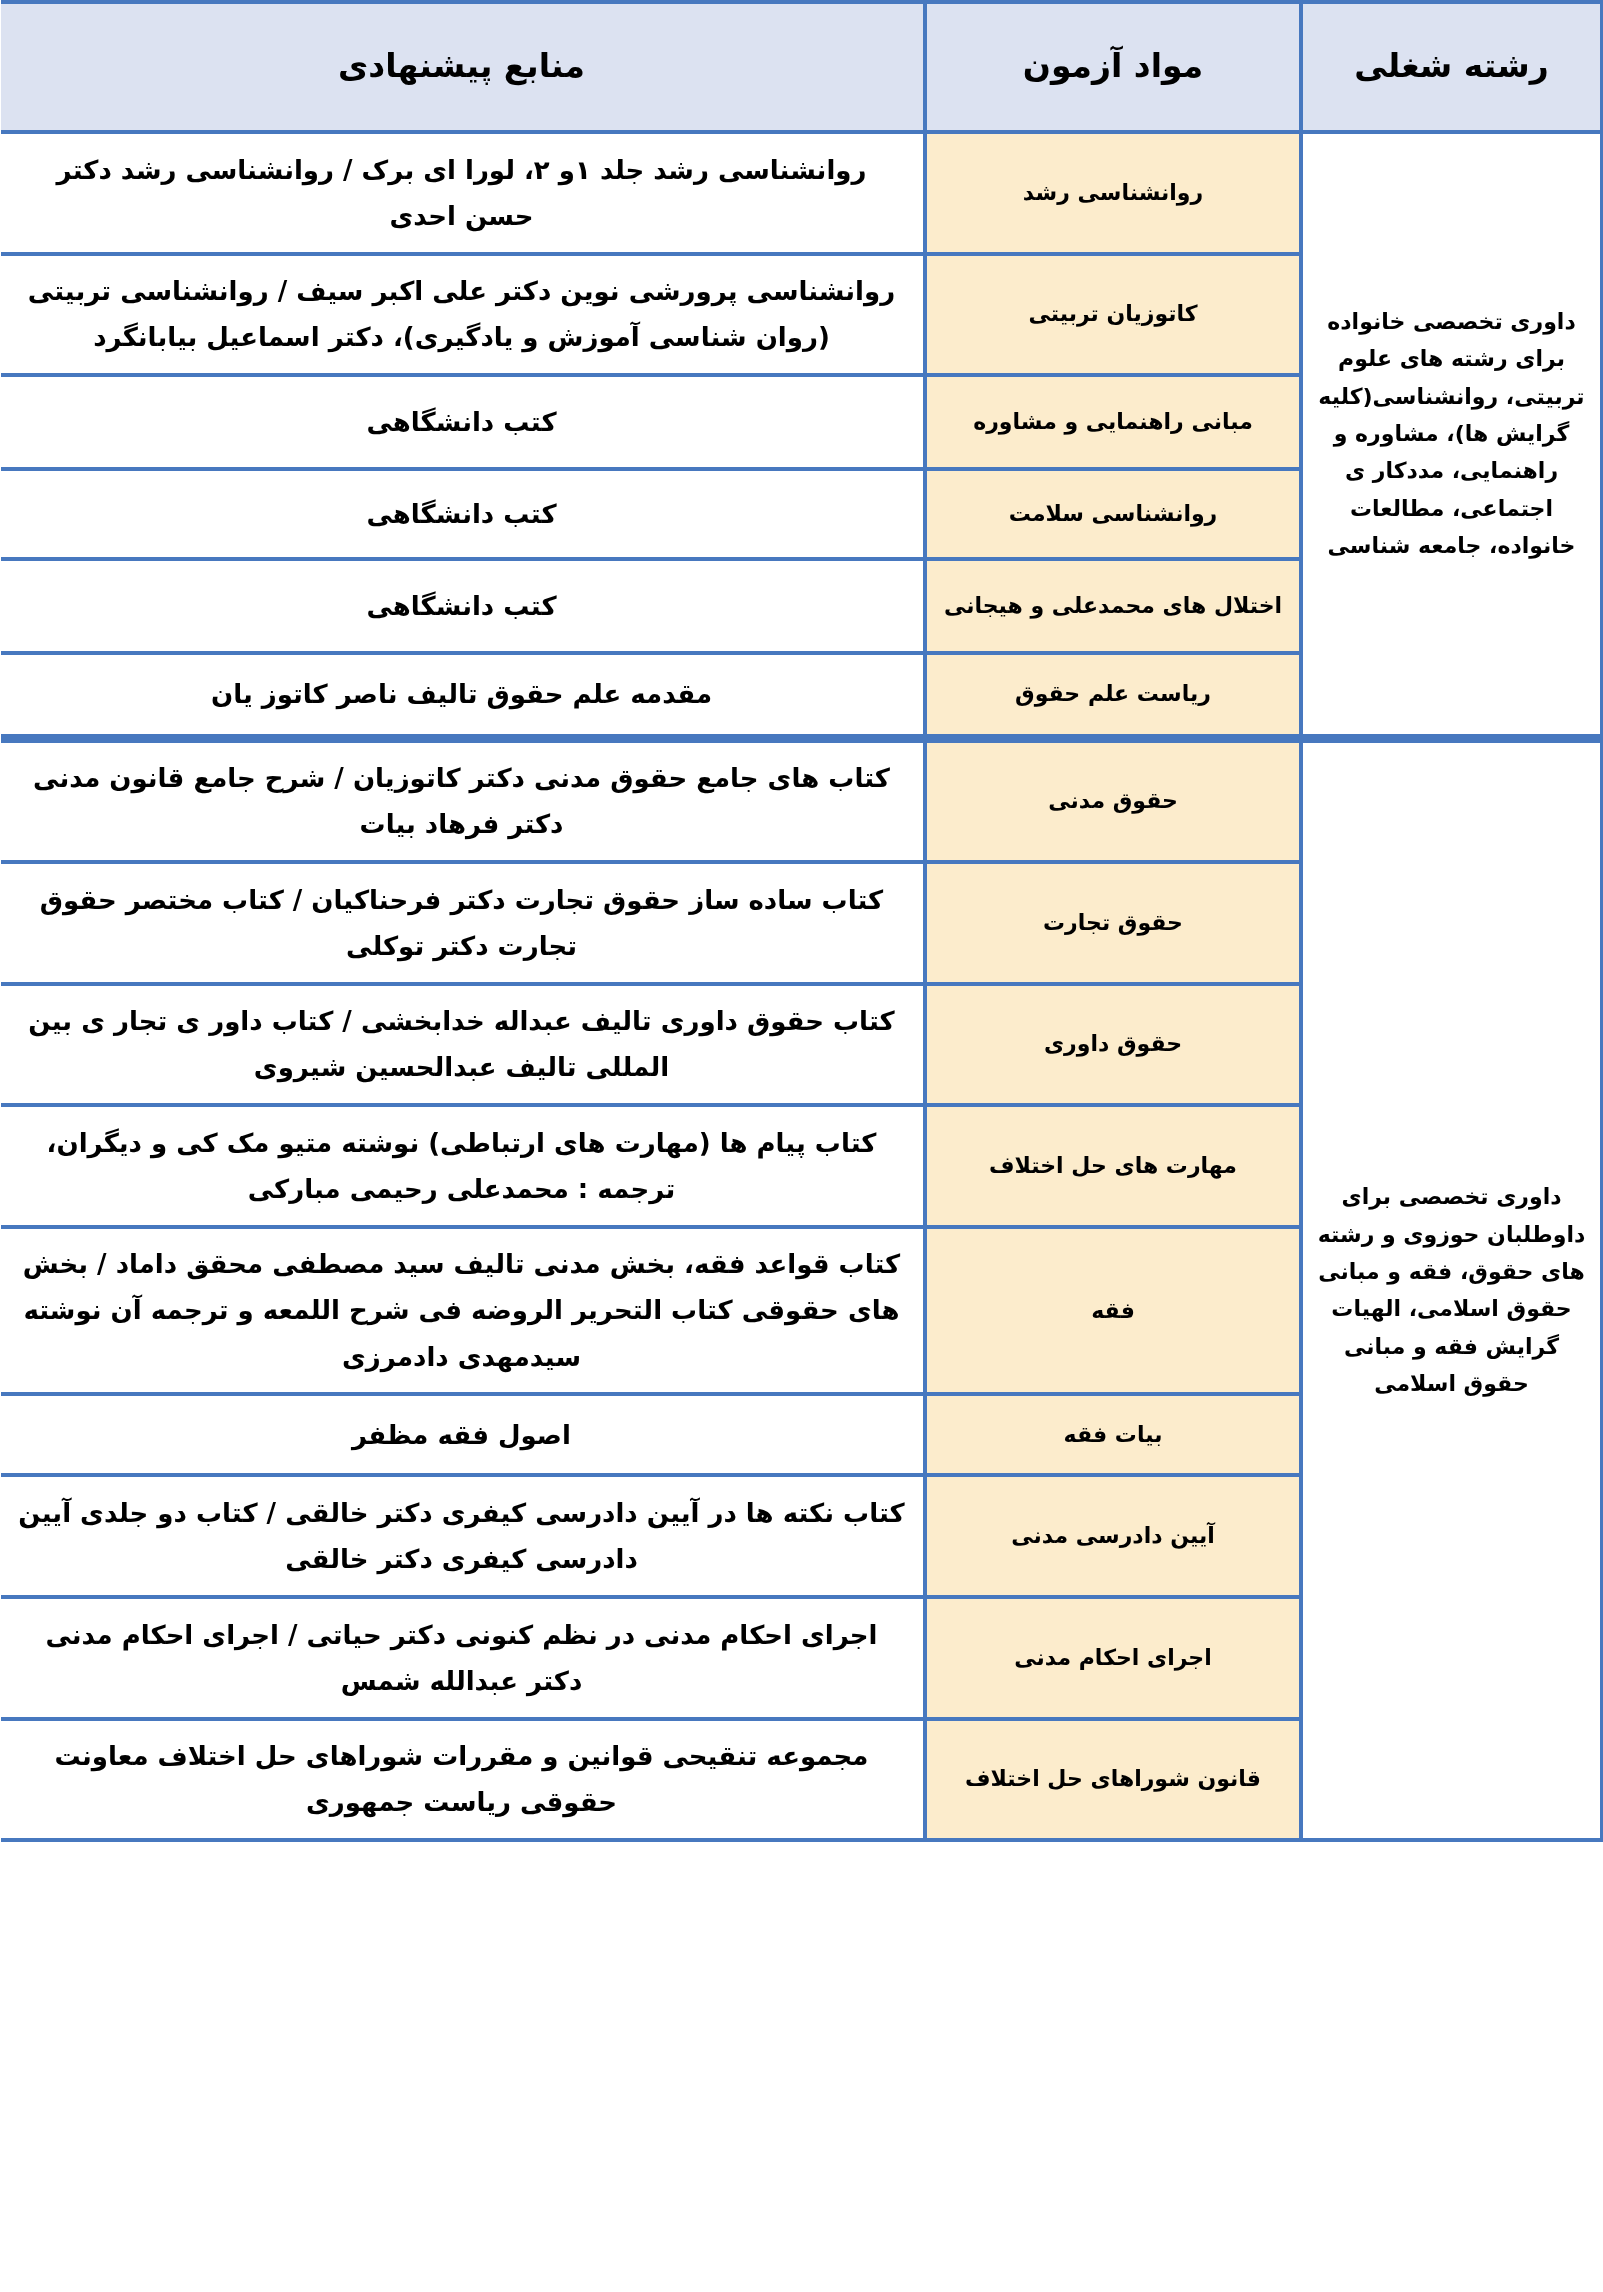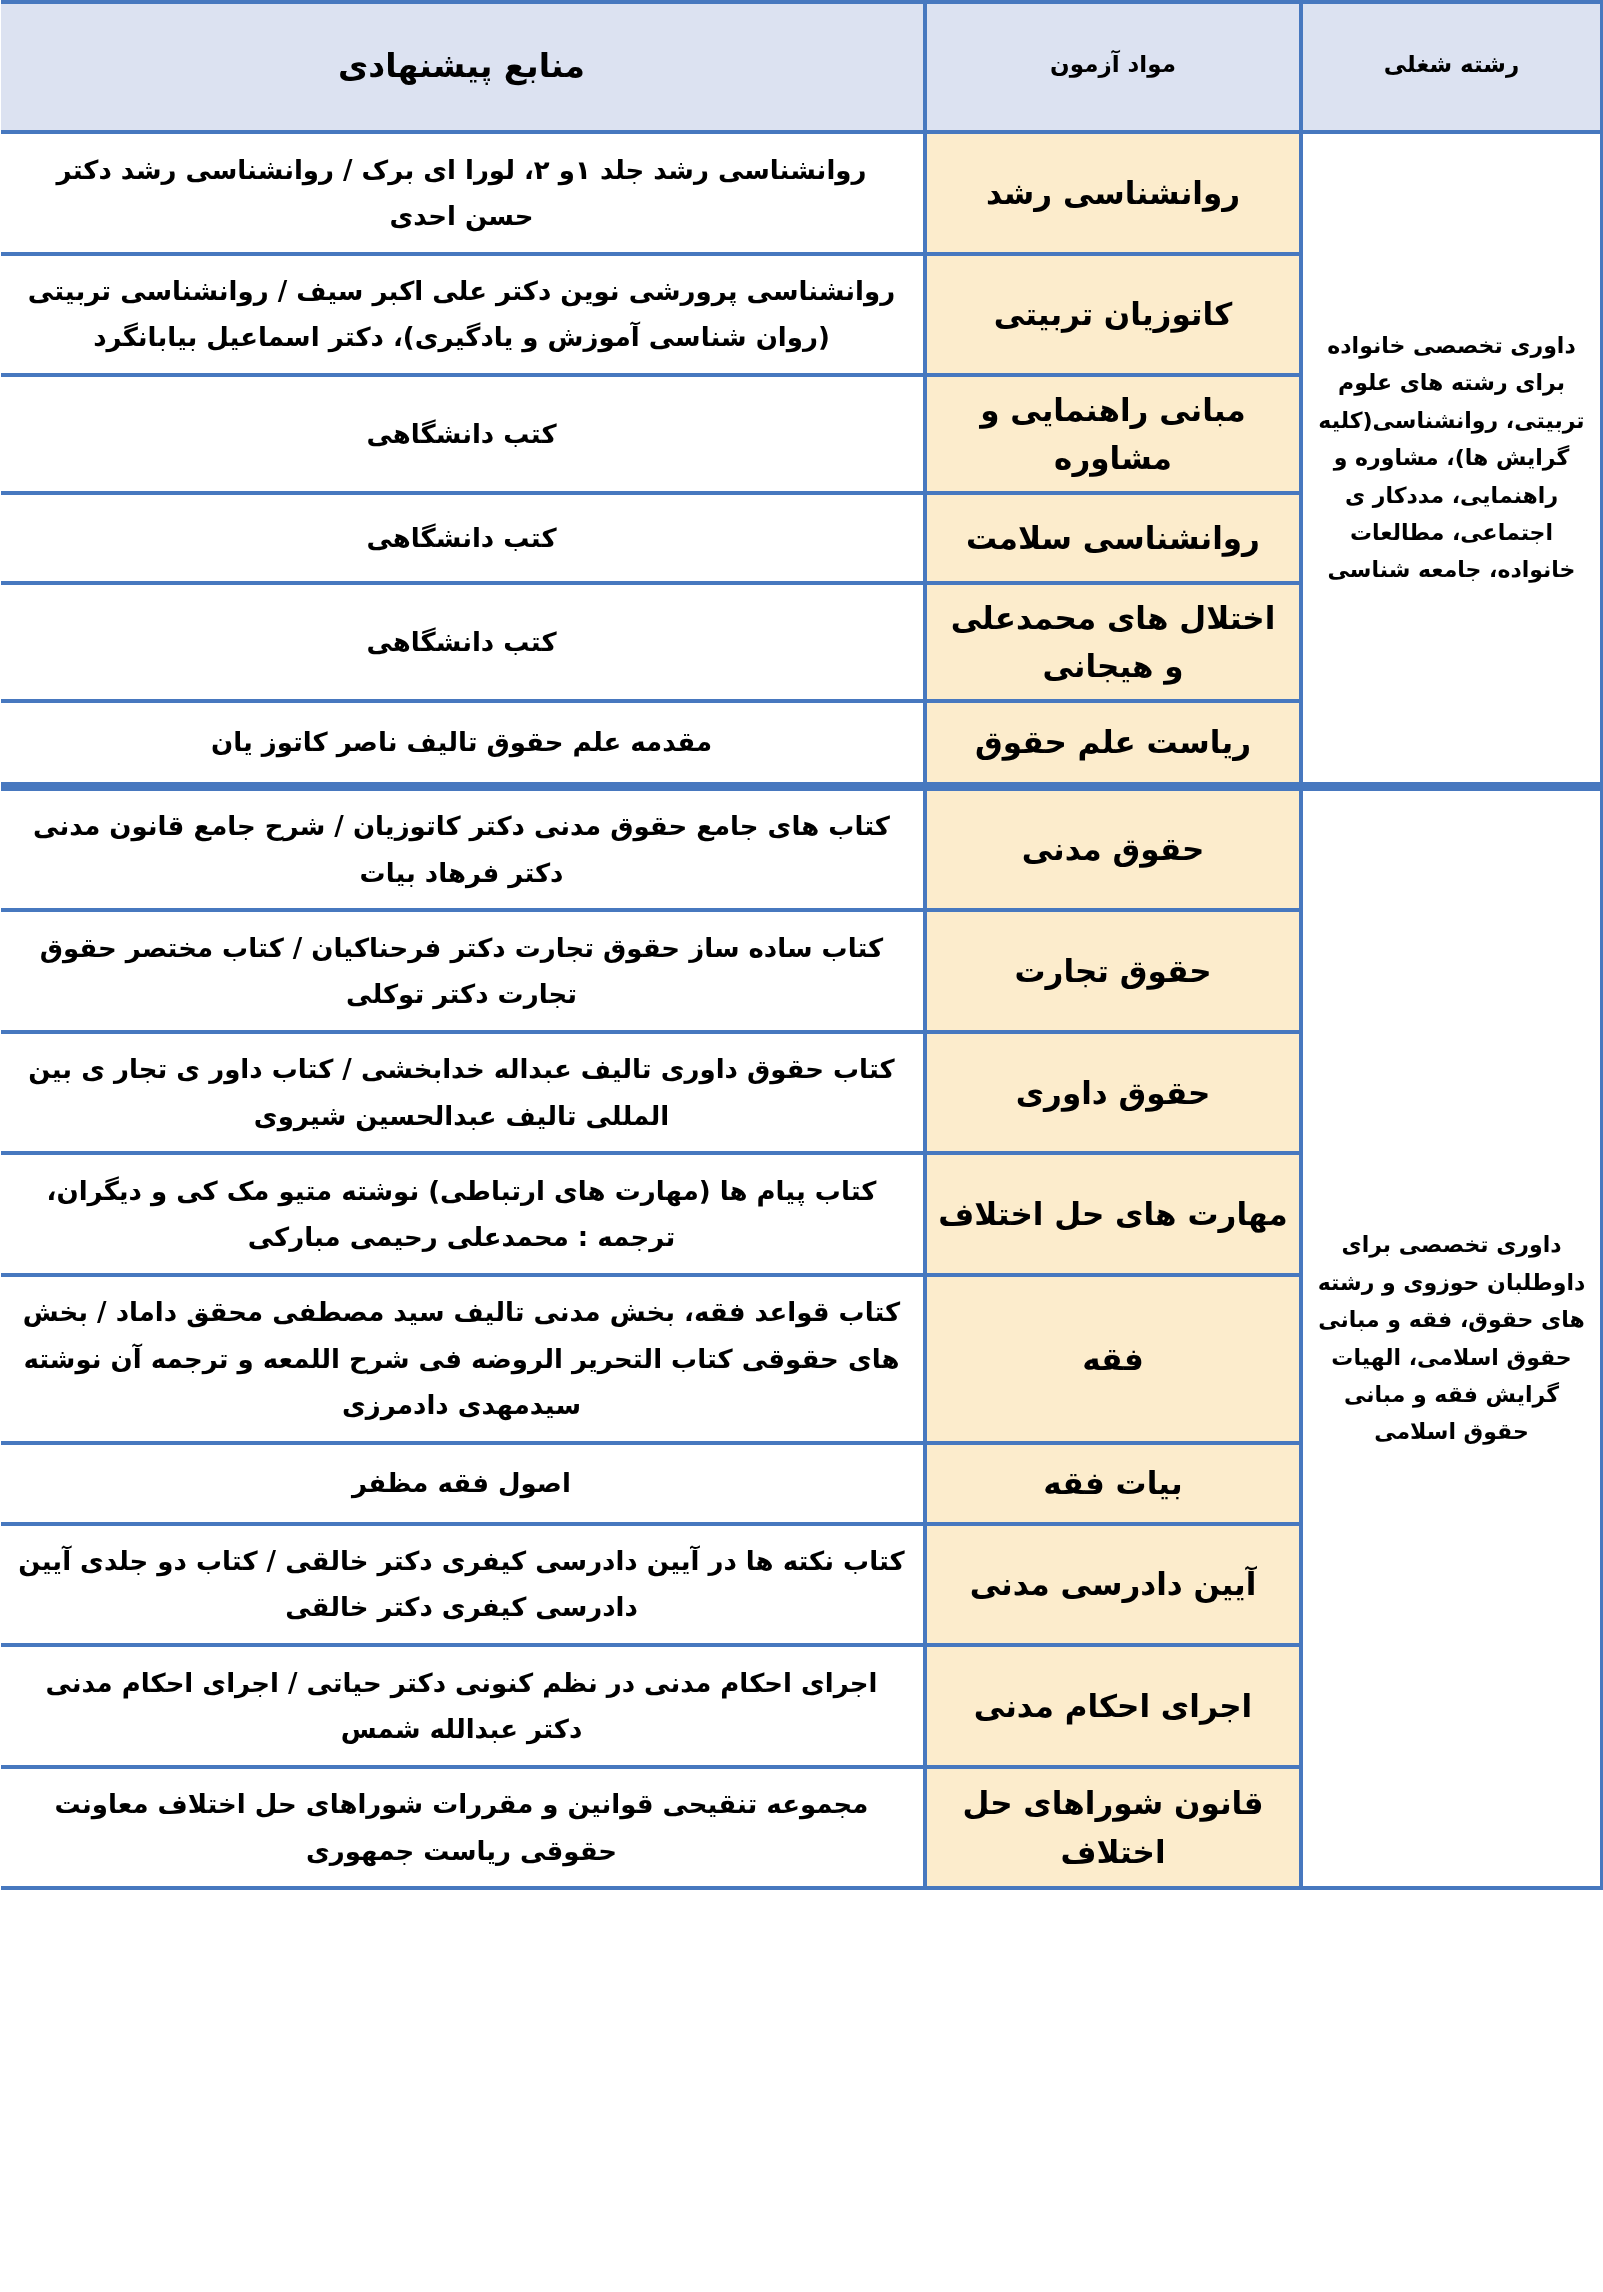--- a/index.html
+++ b/index.html
@@ -39,38 +39,38 @@
     padding: 9px 10.7px;
     box-sizing: border-box;
     line-height: 1.55;
   }
 
   
   thead th {
     background: #dce2f1;
     color: #000000;
     font-weight: bold;
-    font-size: 23px;
+    font-size: 33px;
     height: 130px;
     padding-top: 5.4px;
   }
   thead th.h-source { font-size: 33px; }
 
   
   td.field {
     background: #ffffff;
     font-weight: bold;
     font-size: 22px;
     line-height: 1.70;
     padding: 12.5px 12.5px;
   }
   td.subject {
     background: #fceccc;
     font-weight: bold;
-    font-size: 31px;
+    font-size: 22px;
     line-height: 1.55;
   }
   td.source {
     background: #ffffff;
     font-weight: bold;
     font-size: 26px;
     line-height: 1.78;
     padding: 12.5px 18px;
   }
 

